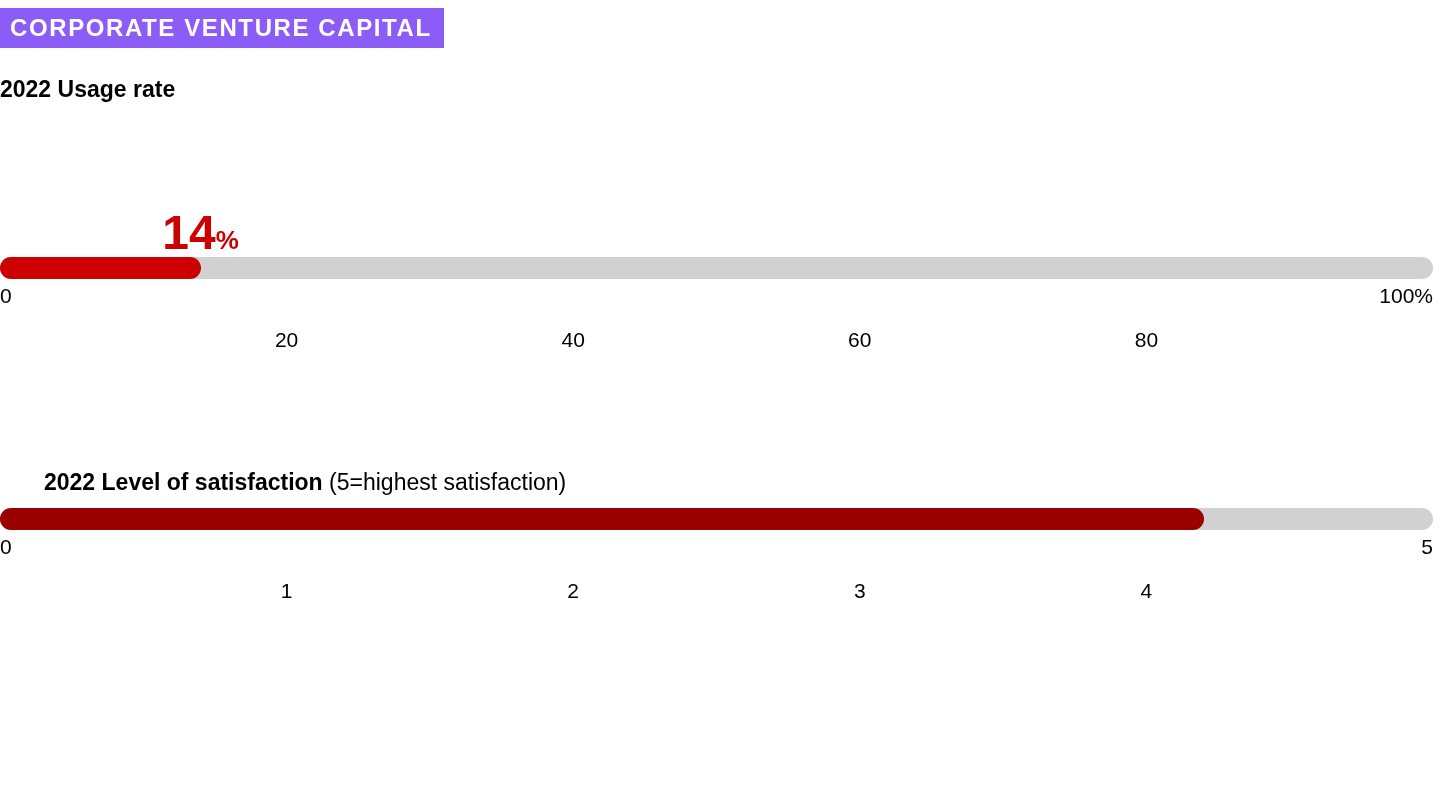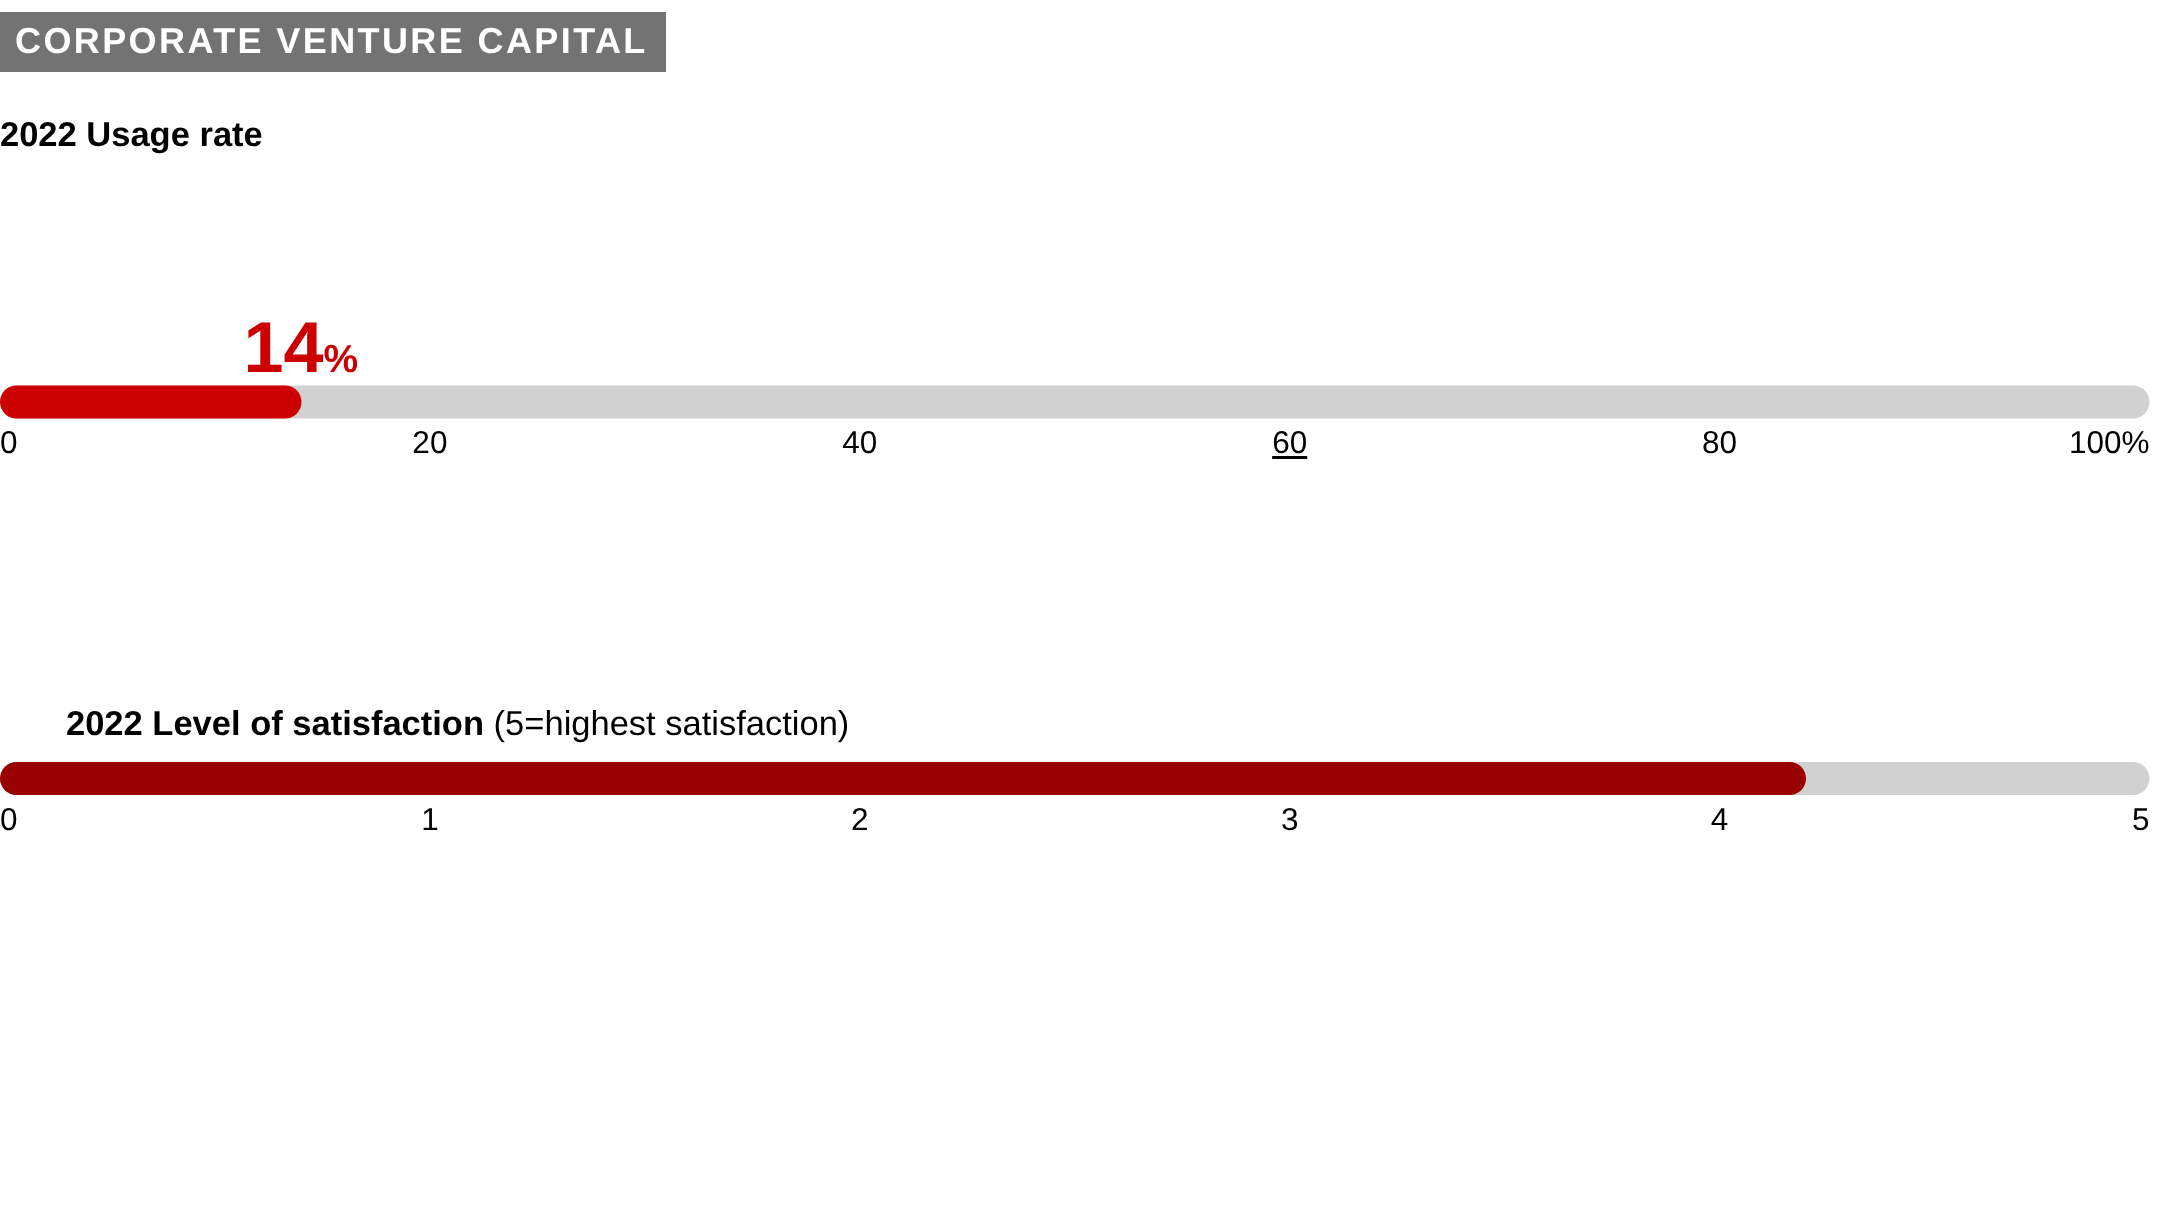--- a/index.html
+++ b/index.html
@@ -15,21 +15,21 @@
     color: #000000;
     overflow: hidden;
   }
 
   
   .banner {
     position: absolute;
     left: 0px;
     top: 8px;
     height: 40px;
-    background: #737373;
+    background: #8b5cf6;
     display: flex;
     align-items: center;
     padding: 0 12px 0 10px;
   }
   .banner-text {
     color: #ffffff;
     font-size: 24px;
     font-weight: bold;
     letter-spacing: 1.6px;
     line-height: 1;
@@ -104,21 +104,21 @@
   }
   .axis-tick {
     position: absolute;
     top: 0;
     font-size: 21px;
     line-height: 1.2;
     white-space: nowrap;
     color: #000000;
   }
   .axis-tick.align-left   { transform: translateX(0); }
-  .axis-tick.align-center { transform: translateX(-50%); }
+  .axis-tick.align-center { transform: translateX(-50%); margin-top: 44px; }
   .axis-tick.align-right  { transform: translateX(-100%); }
 </style>
 </head>
 <body>
 
 <div class="banner">
   <span class="banner-text">CORPORATE VENTURE CAPITAL</span>
 </div>
 
 <div class="section-heading" id="heading-usage">
@@ -131,21 +131,21 @@
       <span class="num">14</span><span class="unit">%</span>
     </div>
   </div>
   <div class="gauge-track" style="background: rgb(209, 209, 209);">
     <div class="gauge-fill" id="usage-fill" style="width: 14%; background: rgb(204, 0, 0);"></div>
   </div>
   <div class="gauge-axis" id="usage-axis">
       <span class="axis-tick align-left" style="left: 0%;">0</span>
       <span class="axis-tick align-center" style="left: 20%;">20</span>
       <span class="axis-tick align-center" style="left: 40%;">40</span>
-      <span class="axis-tick align-center" style="left: 60%; text-decoration: underline;">60</span>
+      <span class="axis-tick align-center" style="left: 60%;">60</span>
       <span class="axis-tick align-center" style="left: 80%;">80</span>
       <span class="axis-tick align-right" style="left: 100%;">100%</span>
     </div>
 </div>
 
 <div class="section-heading" id="heading-satisfaction">
   <span class="bold">2022 Level of satisfaction</span><span class="normal"> (5=highest satisfaction)</span>
 </div>
 
 <div class="gauge" id="gauge-satisfaction">

